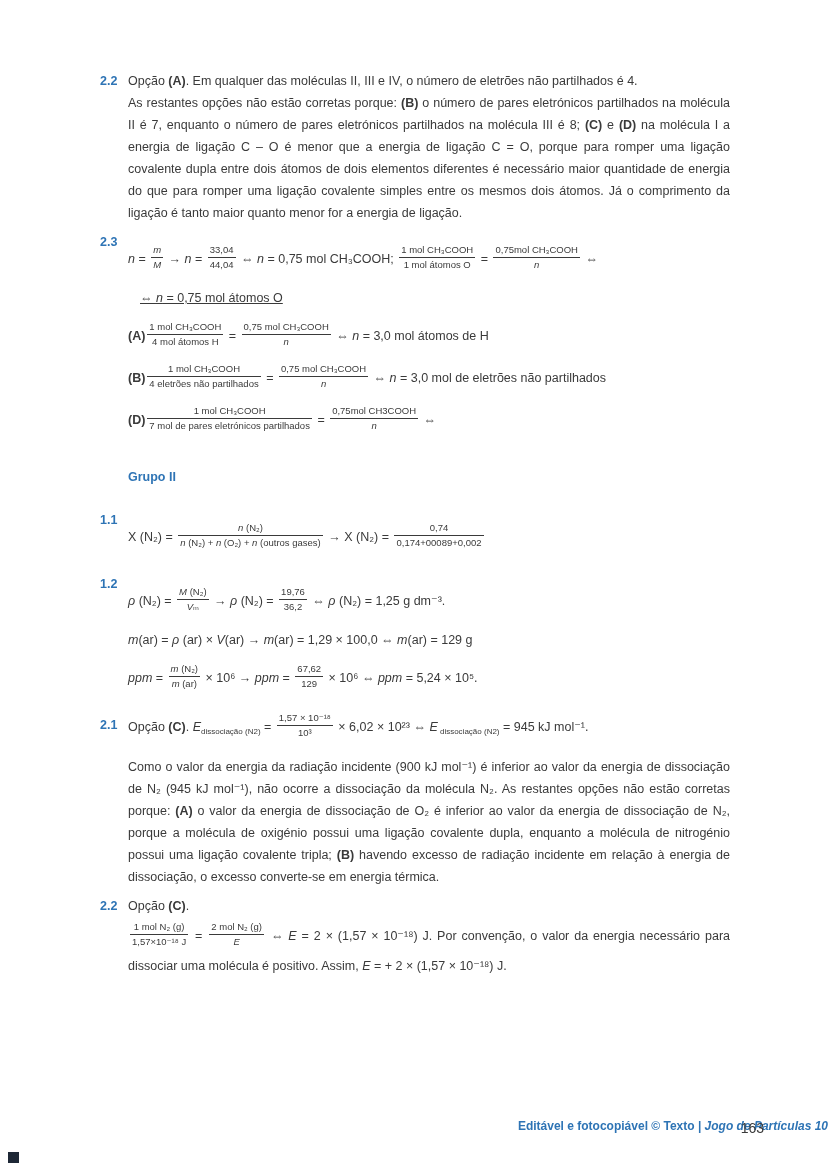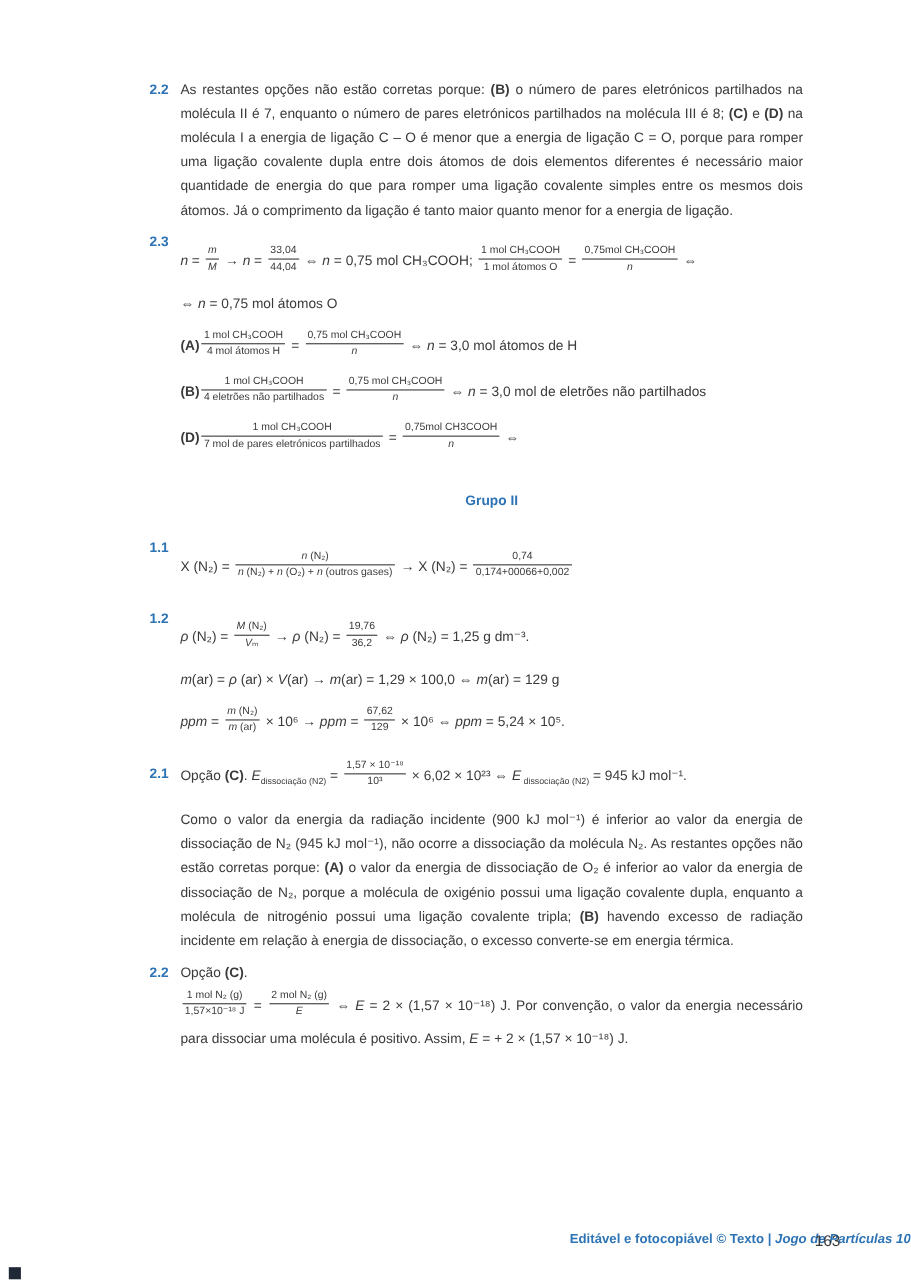--- a/index.html
+++ b/index.html
@@ -6,27 +6,27 @@
   html, body { margin: 0; padding: 0; background: #ffffff; }
   .page {
     width: 828px; height: 1171px; position: relative; margin: 0 auto;
     background: #ffffff; overflow: hidden;
     font-family: "Liberation Sans", "DejaVu Sans", sans-serif;
     font-size: 12.5px; color: #3a3a3a;
     --accent: #2e74b5;
   }
   .content { position: absolute; left: 100px; top: 70px; width: 630px; }
   .item { display: flex; align-items: flex-start; margin-bottom: 7px; }
-  .inum { flex: 0 0 28px; font-weight: 700; color: var(--accent); line-height: 22px; margin-left: 36px; }
+  .inum { flex: 0 0 28px; font-weight: 700; color: var(--accent); line-height: 22px; }
   .ibody { flex: 1; min-width: 0; }
   .p  { text-align: justify; line-height: 22px; }
   .f  { line-height: 20px; margin: 15px 0; white-space: nowrap; }
-  .fc { margin: 2px 0 15px; }
+  .fc { margin: 2px 12px 15px; text-decoration: underline; }
   .f0 { margin-top: 0; }
-  .h  { text-align: center; font-weight: 700; color: var(--accent); margin: 10px 0 14px; line-height: 22px; }
+  .h  { font-weight: 700; color: var(--accent); margin: 10px 0 14px; line-height: 22px; }
   .pf { text-align: justify; line-height: 30px; margin-top: 4px; }
   .frac {
     display: inline-block; vertical-align: middle; text-align: center;
     font-size: 9.5px; line-height: 12px; margin: 0 2px; transform: translateY(-2px);
   }
   .frac .fnum { display: block; border-bottom: 1px solid #3a3a3a; padding: 0 2px 1px; }
   .frac .fden { display: block; padding: 1px 2px 0; }
   sub.ssub { font-size: 8px; line-height: 0; }
   b { font-weight: 700; }
   i { font-style: italic; }
@@ -41,20 +41,21 @@
   .corner { position: absolute; left: 8px; bottom: 8px; width: 11px; height: 11px; background: #1e2836; }
 </style>
 </head>
 <body>
 
 <div class="page" style="--accent: #2e74b5;">
   <div class="content">
       <div class="item">
         <div class="inum">2.2</div>
         <div class="ibody">
+          <div class="p">Opção <b>(A)</b>. Em qualquer das moléculas II, III e IV, o número de eletrões não partilhados é 4.</div>
           <div class="p">As restantes opções não estão corretas porque: <b>(B)</b> o número de pares eletrónicos partilhados na molécula II é 7, enquanto o número de pares eletrónicos partilhados na molécula III é 8; <b>(C)</b> e <b>(D)</b> na molécula I a energia de ligação C – O é menor que a energia de ligação C = O, porque para romper uma ligação covalente dupla entre dois átomos de dois elementos diferentes é necessário maior quantidade de energia do que para romper uma ligação covalente simples entre os mesmos dois átomos. Já o comprimento da ligação é tanto maior quanto menor for a energia de ligação.</div>
         </div>
       </div>
       <div class="item">
         <div class="inum">2.3</div>
         <div class="ibody">
           <div class="f"><i>n</i> = <span class="frac"><span class="fnum"><i>m</i></span><span class="fden"><i>M</i></span></span> → <i>n</i> = <span class="frac"><span class="fnum">33,04</span><span class="fden">44,04</span></span> ⇔ <i>n</i> = 0,75 mol CH₃COOH; <span class="frac"><span class="fnum">1 mol CH₃COOH</span><span class="fden">1 mol átomos O</span></span> = <span class="frac"><span class="fnum">0,75mol CH₃COOH</span><span class="fden"><i>n</i></span></span> ⇔</div>
           <div class="f fc">⇔ <i>n</i> = 0,75 mol átomos O</div>
           <div class="f"><b>(A)</b><span class="frac"><span class="fnum">1 mol CH₃COOH</span><span class="fden">4 mol átomos H</span></span> = <span class="frac"><span class="fnum">0,75 mol CH₃COOH</span><span class="fden"><i>n</i></span></span> ⇔ <i>n</i> = 3,0 mol átomos de H</div>
           <div class="f"><b>(B)</b><span class="frac"><span class="fnum">1 mol CH₃COOH</span><span class="fden">4 eletrões não partilhados</span></span> = <span class="frac"><span class="fnum">0,75 mol CH₃COOH</span><span class="fden"><i>n</i></span></span> ⇔ <i>n</i> = 3,0 mol de eletrões não partilhados</div>
@@ -63,21 +64,21 @@
       </div>
       <div class="item">
         <div class="inum"></div>
         <div class="ibody">
           <div class="h">Grupo II</div>
         </div>
       </div>
       <div class="item">
         <div class="inum">1.1</div>
         <div class="ibody">
-          <div class="f">X (N₂) = <span class="frac"><span class="fnum"><i>n</i> (N₂)</span><span class="fden"><i>n</i> (N₂) + <i>n</i> (O₂) + <i>n</i> (outros gases)</span></span> → X (N₂) = <span class="frac"><span class="fnum">0,74</span><span class="fden">0,174+00066+0,002</span></span></div>
+          <div class="f">X (N₂) = <span class="frac"><span class="fnum"><i>n</i> (N₂)</span><span class="fden"><i>n</i> (N₂) + <i>n</i> (O₂) + <i>n</i> (outros gases)</span></span> → X (N₂) = <span class="frac"><span class="fnum">0,74</span><span class="fden">0,174+00089+0,002</span></span></div>
         </div>
       </div>
       <div class="item">
         <div class="inum">1.2</div>
         <div class="ibody">
           <div class="f"><i>ρ</i> (N₂) = <span class="frac"><span class="fnum"><i>M</i> (N₂)</span><span class="fden"><i>V</i>ₘ</span></span> → <i>ρ</i> (N₂) = <span class="frac"><span class="fnum">19,76</span><span class="fden">36,2</span></span> ⇔ <i>ρ</i> (N₂) = 1,25 g dm⁻³.</div>
           <div class="f"><i>m</i>(ar) = <i>ρ</i> (ar) × <i>V</i>(ar) → <i>m</i>(ar) = 1,29 × 100,0 ⇔ <i>m</i>(ar) = 129 g</div>
           <div class="f"><i>ppm</i> = <span class="frac"><span class="fnum"><i>m</i> (N₂)</span><span class="fden"><i>m</i> (ar)</span></span> × 10⁶ → <i>ppm</i> = <span class="frac"><span class="fnum">67,62</span><span class="fden">129</span></span> × 10⁶ ⇔ <i>ppm</i> = 5,24 × 10⁵.</div>
         </div>
       </div>

